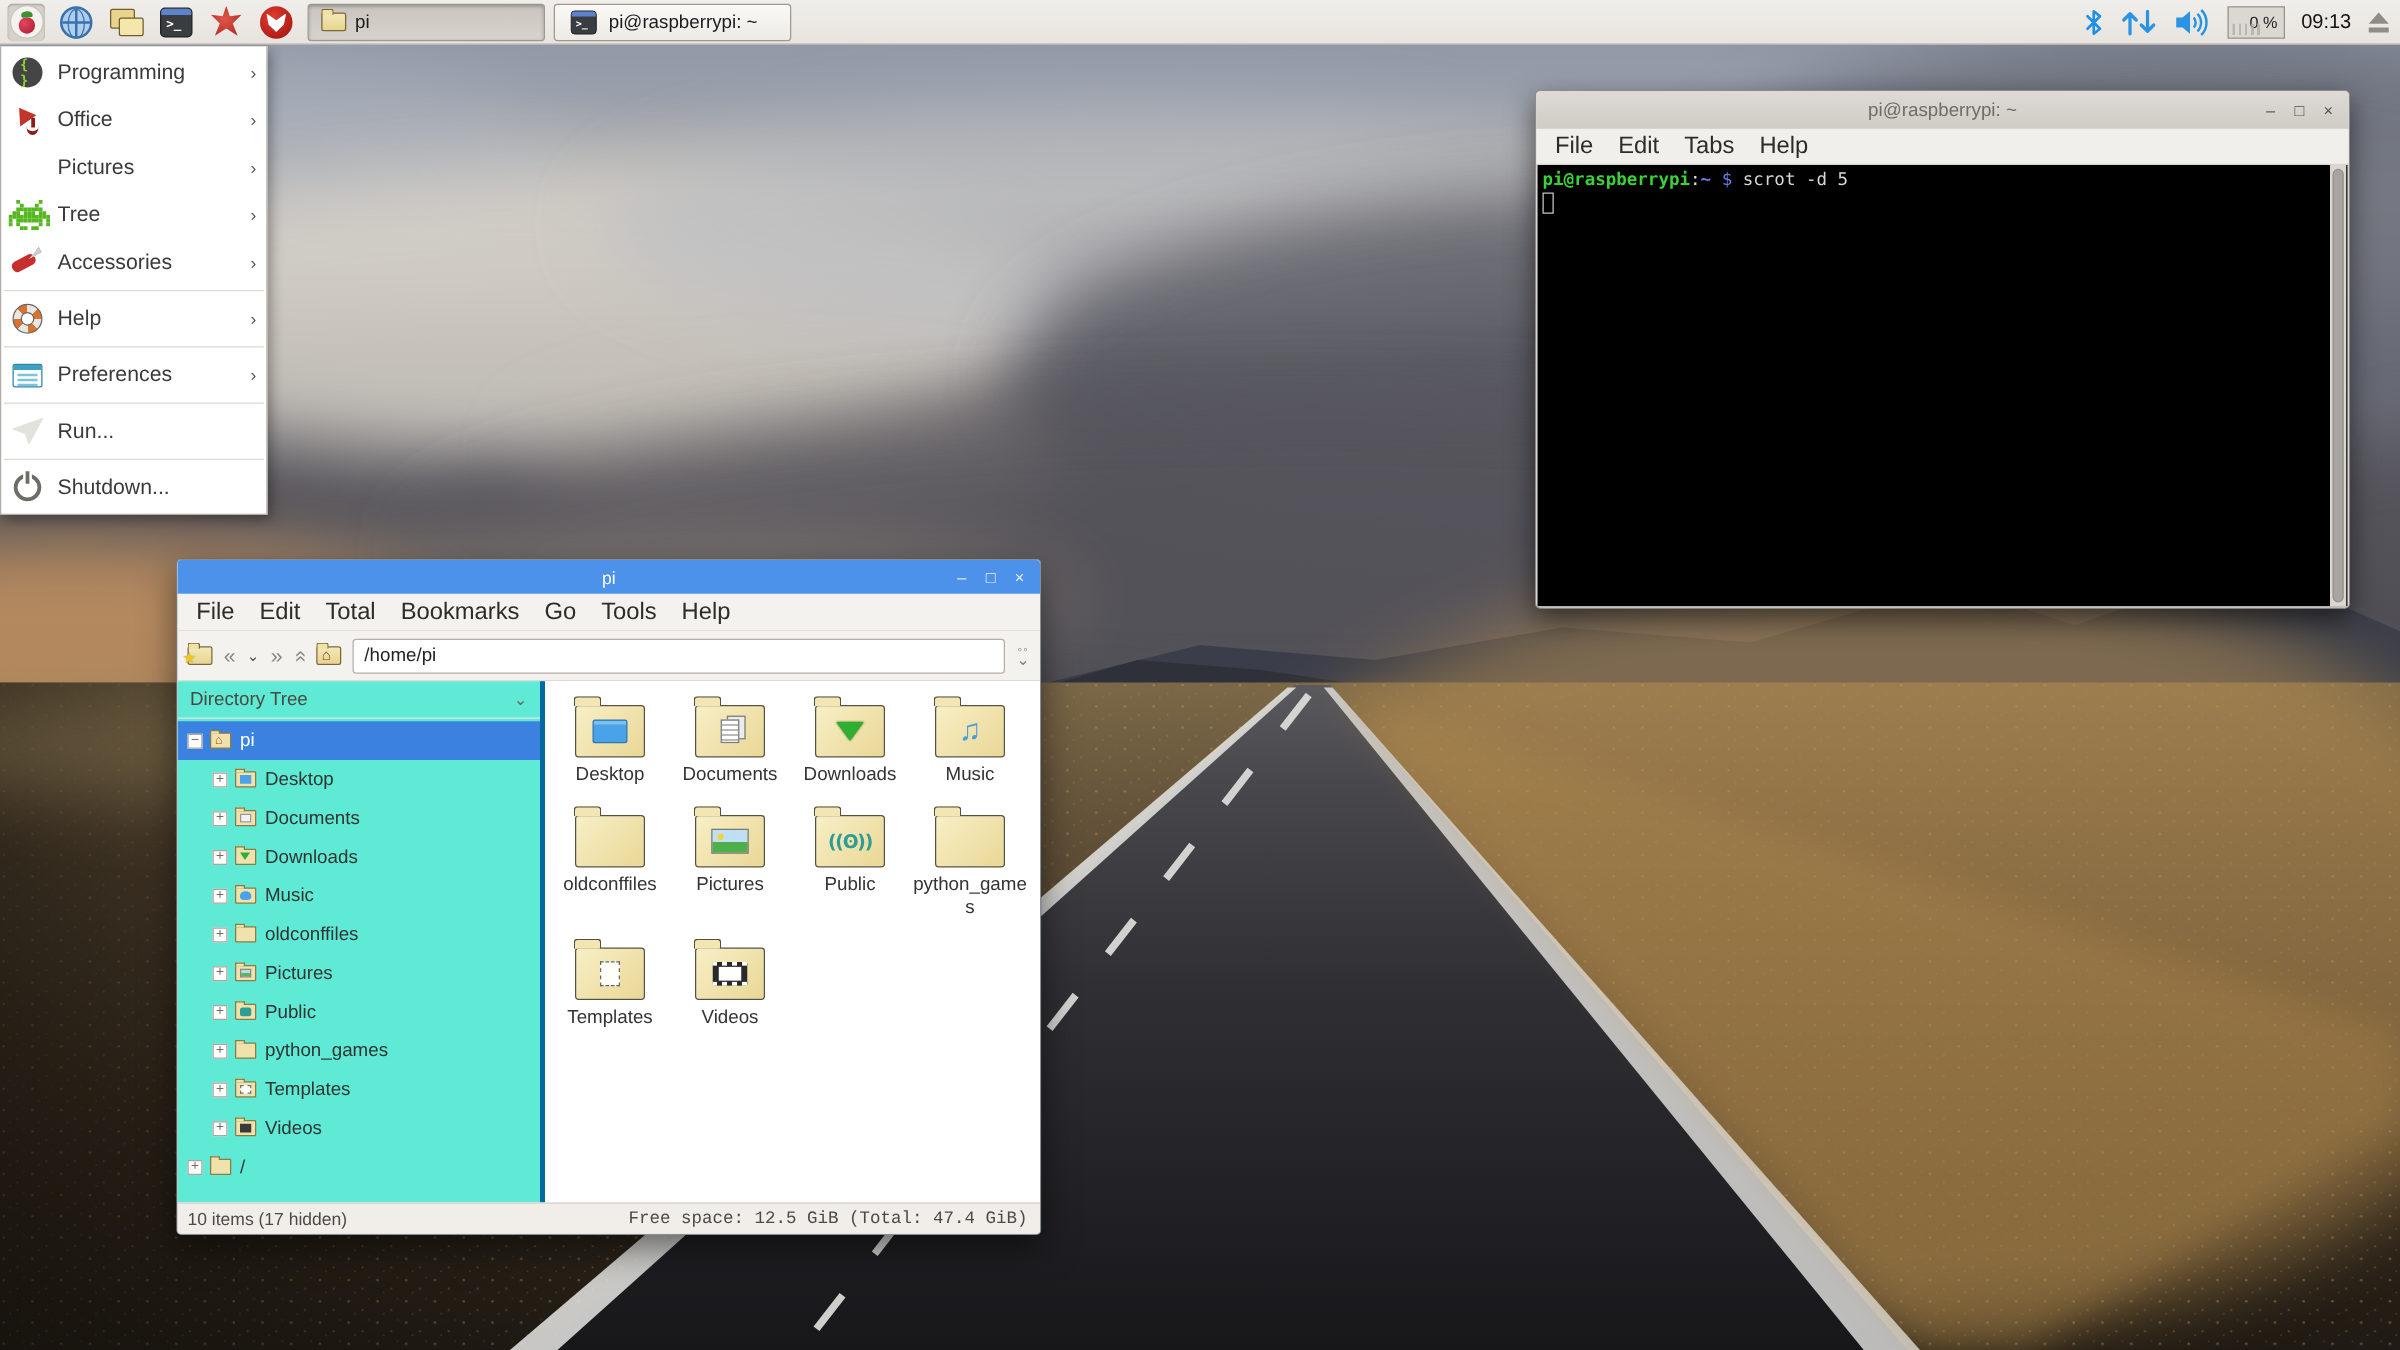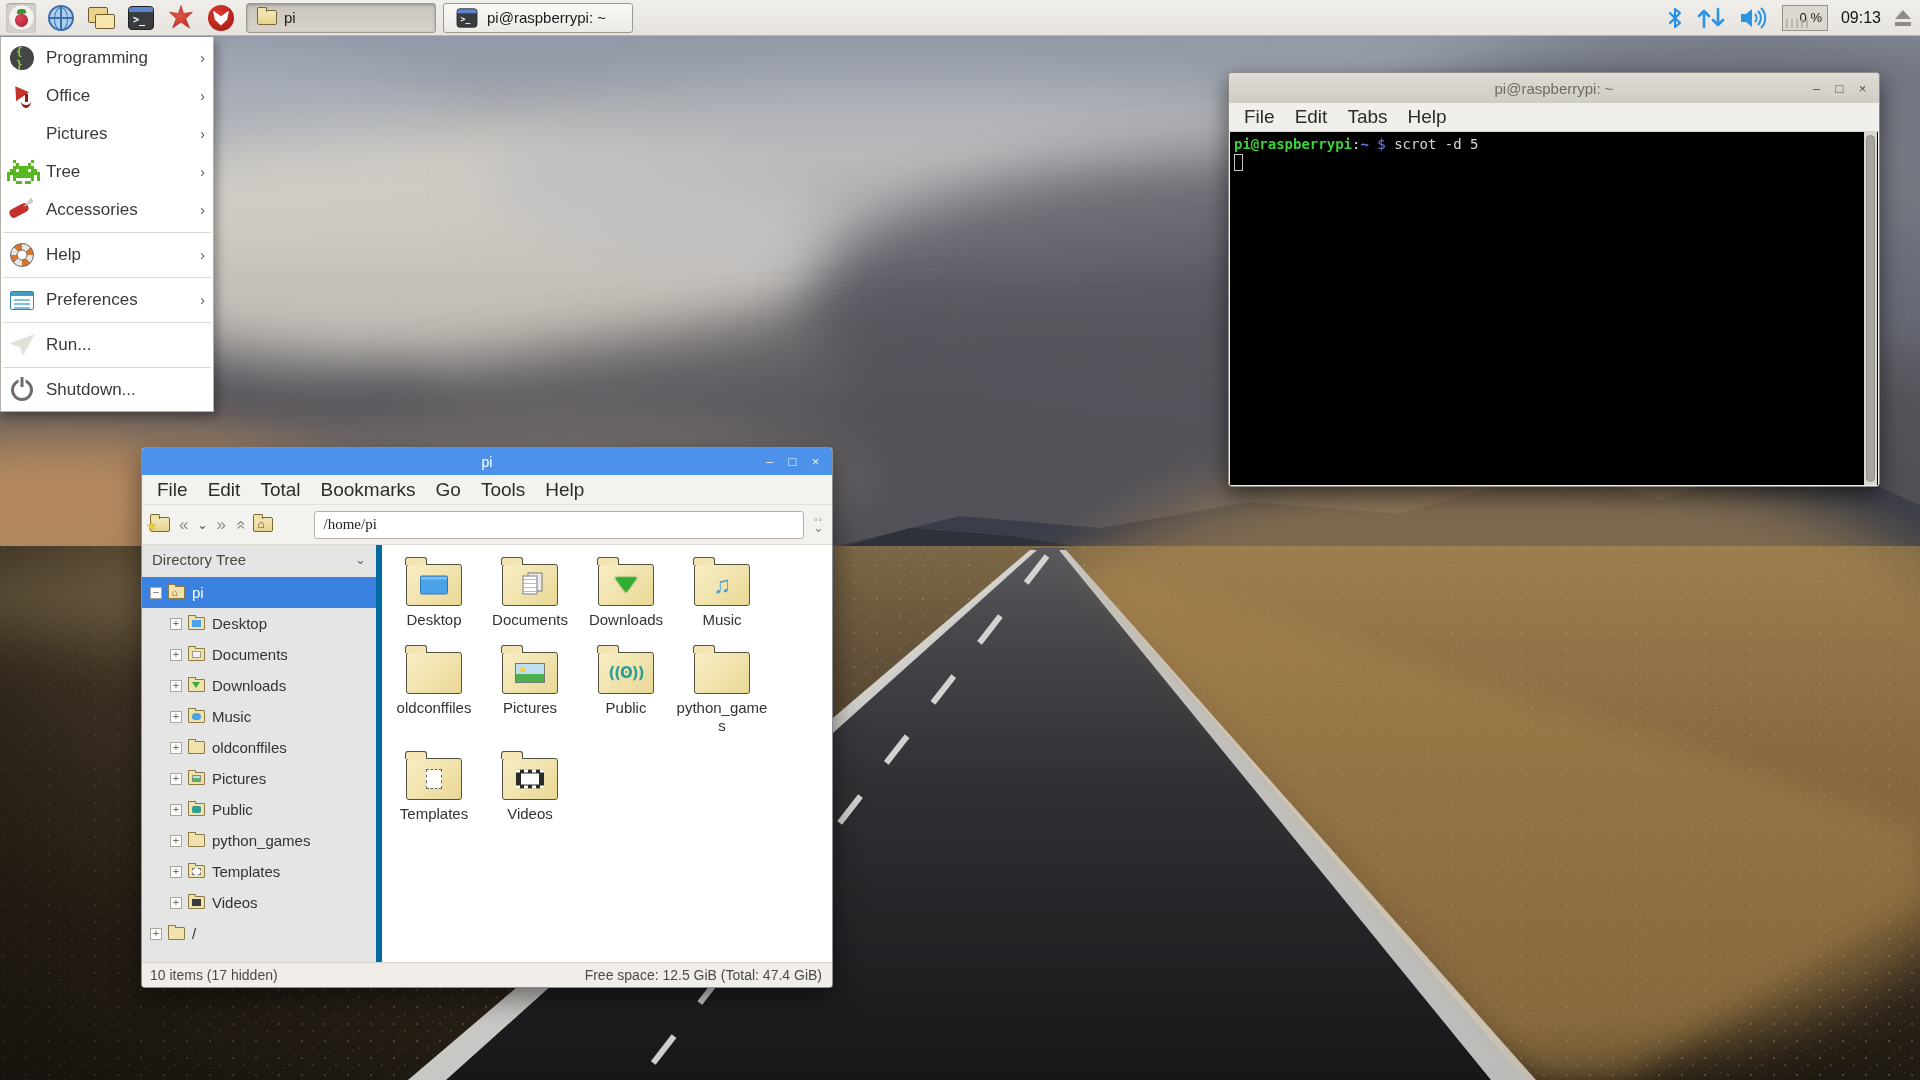--- a/index.html
+++ b/index.html
@@ -141,27 +141,27 @@
   .fm-toolbar { height:40px; background:#f4f2ee; border-bottom:1px solid #dedbd5;
     display:flex; align-items:center; gap:9px; padding:0 8px; flex:none; }
   .tb { color:#8a867f; font-size:17px; display:flex; align-items:center; }
   .tb.dark { color:#4a4843; font-size:12px; }
   .tb-newtab { position:relative; }
   .tb-newtab .star { position:absolute; left:-4px; top:2px; color:#f5c71a; font-size:12px; text-shadow:0 0 1px #8a6; }
   .tb-up::before { content:"»"; display:inline-block; transform:rotate(-90deg); font-size:17px; }
   .tb-home { position:relative; }
   .tb-home .hm { position:absolute; left:4px; top:0px; font-size:12px; color:#7a3c1a; }
   .path-entry { flex:1; height:28px; border:1px solid #b4b0a9; border-radius:3px; background:#fff;
-    font-size:15px; color:#222; padding:0 8px; font-family:Liberation Serif, serif;margin-left:32px; }
+    font-size:15px; color:#222; padding:0 8px; font-family:Liberation Sans, sans-serif; }
   .tb-jump { display:flex; flex-direction:column; align-items:center; line-height:6px; color:#8a867f; }
   .tb-jump .dots { font-size:9px; letter-spacing:1px; }
   .tb-jump .chev { font-size:13px; }
 
   .fm-body { flex:1; display:flex; min-height:0; }
-  .fm-side { width:240px; border-right:6px solid #0369a1; display:flex; flex-direction:column; background:#e5e5e5; }
+  .fm-side { width:294px; border-right:4px solid #0369a1; display:flex; flex-direction:column; background:#5eead4; }
   .side-head { height:30px; display:flex; align-items:center; padding:0 10px; font-size:15px; color:#4a4843;
     border-bottom:1px solid #e6e3dd; flex:none; }
   .side-head .chev { margin-left:auto; color:#6a6660; font-size:13px; }
   .tree { flex:1; overflow:hidden; padding-top:2px; }
   .tree-row { height:31px; display:flex; align-items:center; font-size:15px; color:#333; }
   .tree-row.sel { background:#3b82e0; color:#fff; }
   .exp { width:12px; height:12px; border:1px solid #aaa69f; background:#fdfdfc; color:#6f6b66;
     font-size:11px; line-height:9px; text-align:center; flex:none; margin-right:6px; }
   .mfold { position:relative; width:17px; height:13px; background:#efe2ad; border:1px solid #8c7b45;
     border-radius:1px; flex:none; margin-right:7px; }
@@ -205,21 +205,21 @@
     background-size:100% 3px,100% 3px; background-position:0 0,0 16px; background-repeat:no-repeat; }
   .be-videos::after { content:"▷"; position:absolute; left:50%; top:50%; transform:translate(-50%,-52%);
     color:#fff; background:#fff0; font-size:9px; }
   .be-videos::before { content:""; position:absolute; left:5px; top:4px; right:5px; bottom:4px; background:#fff; }
   .flabel { margin-top:5px; font-size:15px; color:#333; text-align:center; line-height:18px;
     overflow-wrap:anywhere; max-width:92px; }
 
   .fm-status { height:25px; background:#f1eeea; border-top:1px solid #d5d2cc; display:flex;
     align-items:center; font-size:14px; color:#4c4a46; flex:none; }
   .fm-status .sl { margin-left:8px; }
-  .fm-status .sr { margin-left:auto; margin-right:10px; }
+  .fm-status .sr { margin-left:auto; margin-right:10px;font-family:Liberation Mono, monospace; }
 
   
   #term { left:1228px; top:72px; width:652px; height:415px; background:#f1efeb; z-index:20;
     border:1px solid #8f8b84; box-shadow:0 8px 22px rgba(0,0,0,.55); }
   #term .titlebar { height:30px; background:linear-gradient(#dedbd6,#cfccc6); }
   #term .titlebar .title { color:#6f6b65; font-size:15px; }
   #term .wc { color:#55524d; }
   #term .menubar { height:29px; background:#f1efeb; border-bottom:1px solid #d8d5cf; }
   .term-screen { flex:1; background:#000; margin:0 1px 1px 1px; position:relative;
     font:14px "DejaVu Sans Mono",monospace; padding:3px 16px 3px 4px; }

